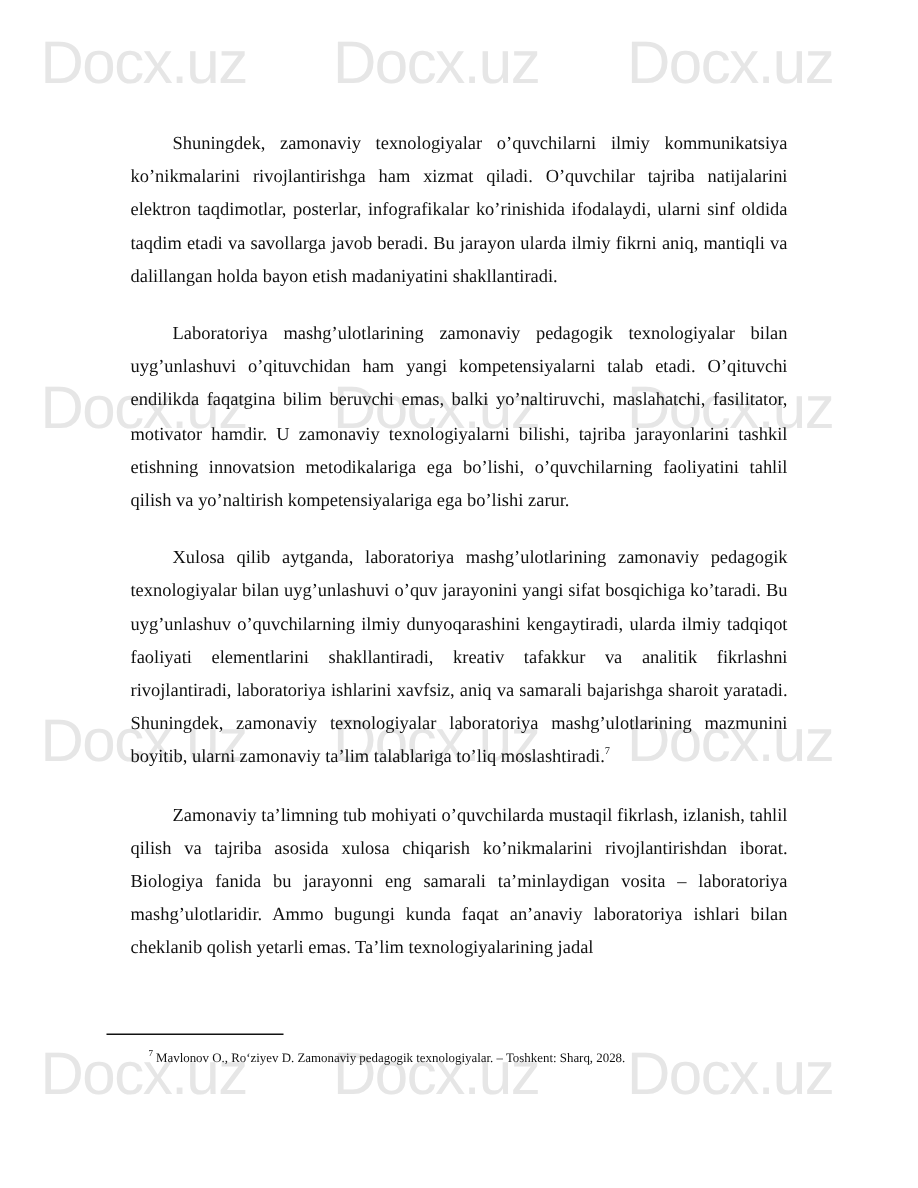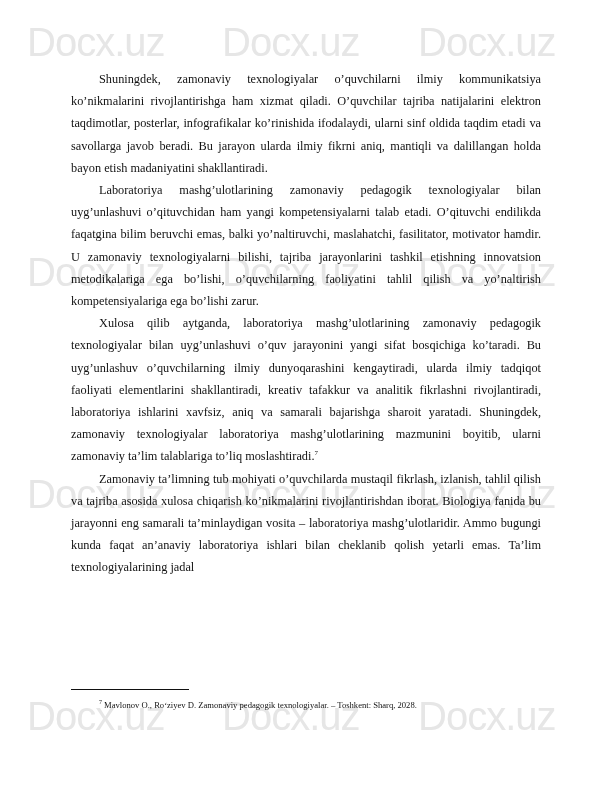--- a/index.html
+++ b/index.html
@@ -5,21 +5,21 @@
   html, body { margin: 0; padding: 0; background: #ffffff; }
   body { width: 612px; height: 792px; position: relative; overflow: hidden; }
   .page { position: absolute; left: 0; top: 0; width: 612px; height: 792px; background: #fff; }
   .watermark-row { position: absolute; left: 0; width: 552px; height: 40px; text-align: right; }
   .wm { position: absolute; font-family: "Liberation Sans", sans-serif; font-size: 40px; color: #e6e6e6; letter-spacing: -1px; line-height: 40px; white-space: nowrap; }
   .body-text {
     position: absolute; left: 71px; top: 68px; width: 470px;
     font-family: "Liberation Serif", serif; font-size: 12.3px; line-height: 22.2px; color: #111;
     text-align: justify;
   }
-  .body-text p { margin: 0; text-indent: 28px; }
+  .body-text p { margin: 16px; text-indent: 28px; }
   .sup { font-size: 7px; vertical-align: super; line-height: 0; }
   .fn-rule { position: absolute; left: 71px; top: 689px; width: 118px; height: 0; border-top: 1px solid #111; }
   .footnote { position: absolute; left: 99px; top: 700px; font-family: "Liberation Serif", serif; font-size: 8.6px; color: #111; white-space: nowrap; }
   .footnote .fn-mark { font-size: 6px; vertical-align: super; line-height: 0; margin-right: 2px; }
 </style>
 </head>
 <body>
 
 <div class="page">
 

